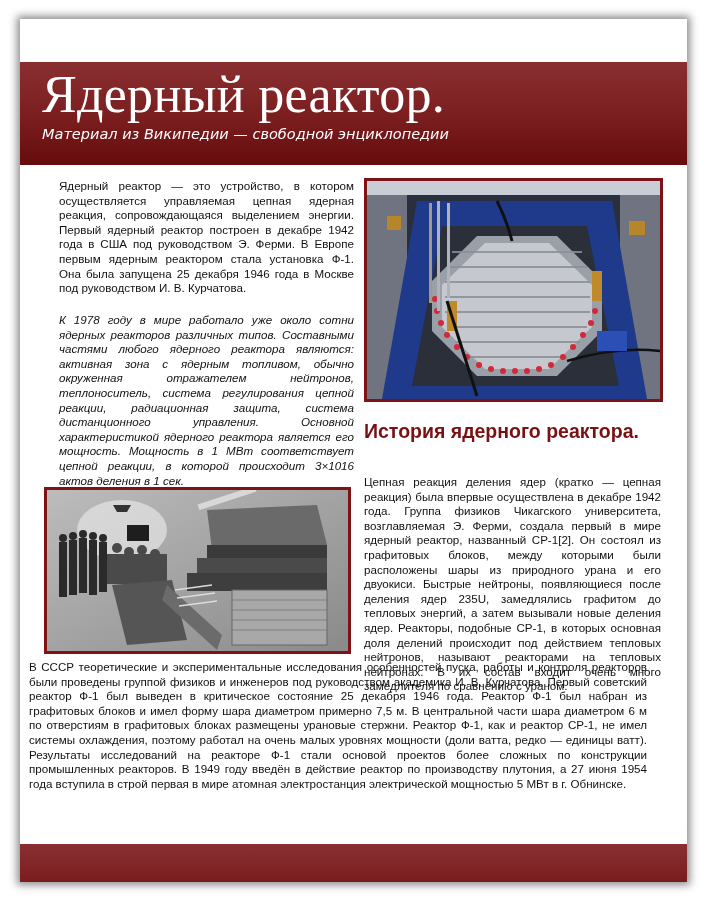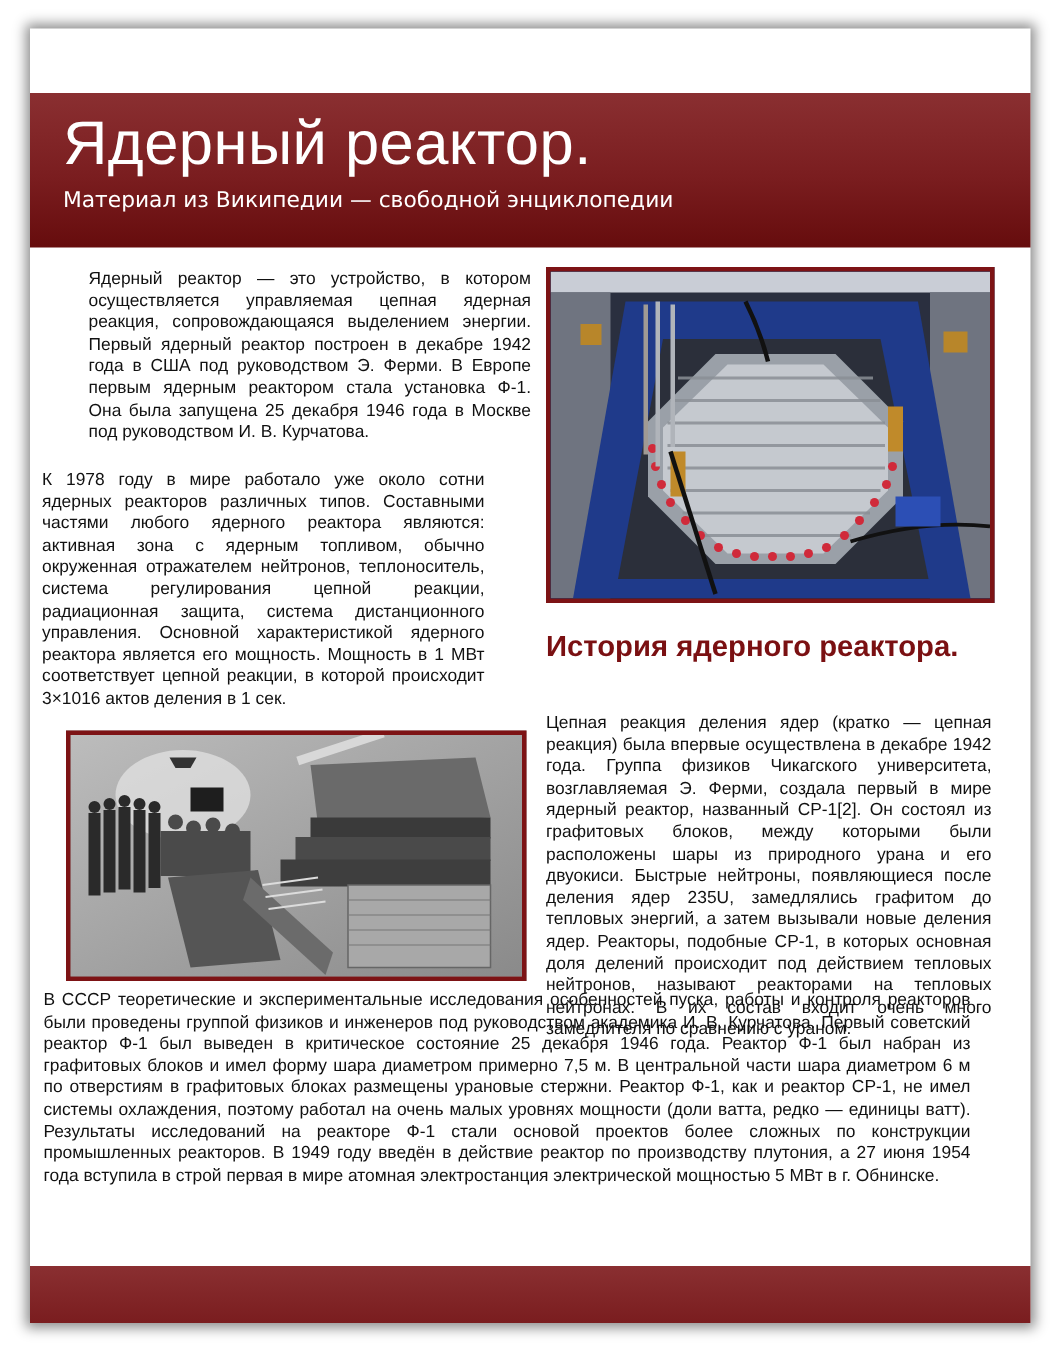--- a/index.html
+++ b/index.html
@@ -11,37 +11,37 @@
     position:absolute; left:20px; top:19px; width:667px; height:863px;
     background:#ffffff;
     box-shadow: 0 0 8px 3px rgba(0,0,0,0.45);
   }
   .header {
     position:absolute; left:0; top:43px; width:667px; height:103px;
     background:linear-gradient(#8a2f31, #7a1d1f 55%, #660c0d);
   }
   .title {
     position:absolute; left:22px; top:8px; margin:0;
-    font-family:Liberation Sans, sans-serif; font-weight:normal;
-    font-size:41px; line-height:50px; color:#ffffff; letter-spacing:0.3px;
+    font-family:Liberation Serif, serif; font-weight:normal;
+    font-size:52px; line-height:50px; color:#ffffff; letter-spacing:0.3px;
   }
   .subtitle {
     position:absolute; left:22px; top:64px;
-    font-family:"DejaVu Sans", sans-serif; font-size:14.5px; color:#ffffff;
+    font-family:"DejaVu Sans", sans-serif; font-size:14.5px; color:#ffffff;font-style:italic;
   }
   .footer {
     position:absolute; left:0; top:825px; width:667px; height:38px;
     background:linear-gradient(#8a2f31, #7a1d1f);
   }
   .para {
     position:absolute; margin:0; font-size:11.6px; line-height:14.6px; color:#111;
     text-align:justify;
   }
   .p1 { left:23px; top:160px; width:295px;margin-left:16px; }
-  .p2 { left:8px; top:294px; width:295px; }
+  .p2 { left:39px; top:294px; width:295px;font-style:italic; }
   .h2 {
     position:absolute; left:344px; top:400px; margin:0;
     font-size:19.5px; font-weight:bold; color:#7a1012; line-height:24px;text-align:right;
   }
   .p3 { left:344px; top:426px; width:297px;margin-top:30px; }
   .p4 { left:9px; top:641px; width:618px; }
   .p5 { left:23px; top:791px; width:618px; }
 
   .photo {
     position:absolute; border:3px solid #7d1315; box-sizing:border-box; overflow:hidden;

